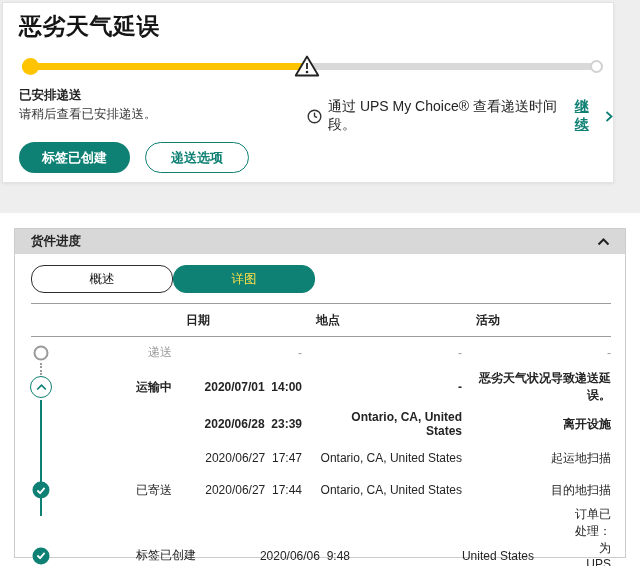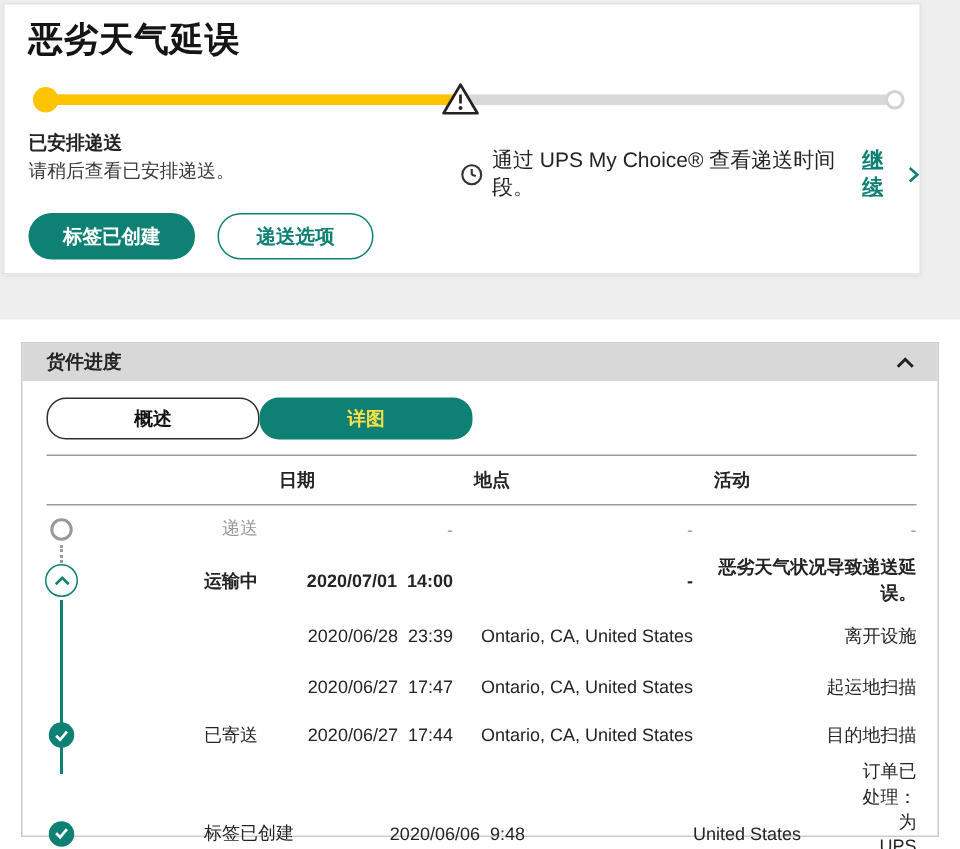--- a/index.html
+++ b/index.html
@@ -40,21 +40,21 @@
   .btn-secondary { background:#fff; color:var(--teal); border:1px solid var(--teal); padding:0 25px; }
 
   
   .panel { position:absolute; left:14px; top:228px; width:612px; height:330px; background:#fff; border:1px solid #ccc; }
   .panel-header { height:25px; background:#d8d8d8; display:flex; align-items:center;
                   justify-content:space-between; padding:0 15px 0 16px; font-size:12.5px; font-weight:bold; color:#242424; }
   .panel-header .hdr-chev { display:flex; cursor:pointer; }
 
   .tabs { position:absolute; left:16px; top:36px; display:flex; }
   .tab { width:142px; height:28px; display:flex; align-items:center; justify-content:center;
-         font-size:12.5px; font-weight:bold; cursor:pointer;
+         font-size:12.5px; font-weight:normal; cursor:pointer;
          font-family:"Liberation Sans","DejaVu Sans",sans-serif;border-radius:13px; }
   .tab-inactive { background:#fff; border:1px solid #2e2e2e; color:#121212; }
   .tab-active   { background:var(--teal); border:1px solid var(--teal); color:#fde047; }
 
   .table { position:absolute; left:16px; right:14px; top:74px; border-top:1px solid #9c9c9c; }
   .thead, .trow { display:grid; grid-template-columns:36px 105px 130px 160px 1fr; align-items:center; }
   .thead { height:33px; border-bottom:1px solid #9c9c9c; font-size:12px; font-weight:bold; }
   .cell { padding-left:14px; font-size:12px; }
   .rows { position:relative;text-align:right; }
   .trow { }
@@ -162,21 +162,21 @@
               <svg width="11" height="7" viewBox="0 0 11 7">
                 <polyline points="1.2,5.5 5.5,1.2 9.8,5.5" fill="none" stroke="#0e8074" stroke-width="1.7"></polyline>
               </svg>
             </button>
           </div>
           <div class="cell status-cell">运输中</div>
           <div class="cell date-cell">2020/07/01  14:00</div>
           <div class="cell loc-cell">-</div>
           <div class="cell act-cell">恶劣天气状况导致递送延误。</div>
         </div>
-        <div class="trow" style="height: 36px;">
+        <div class="trow" style="height: 36px; font-weight: bold;">
           <div class="cell icon-cell"></div>
           <div class="cell status-cell"></div>
           <div class="cell date-cell">2020/06/28  23:39</div>
           <div class="cell loc-cell">Ontario, CA, United States</div>
           <div class="cell act-cell">离开设施</div>
         </div>
         <div class="trow" style="height: 32px;">
           <div class="cell icon-cell"></div>
           <div class="cell status-cell"></div>
           <div class="cell date-cell">2020/06/27  17:47</div>

